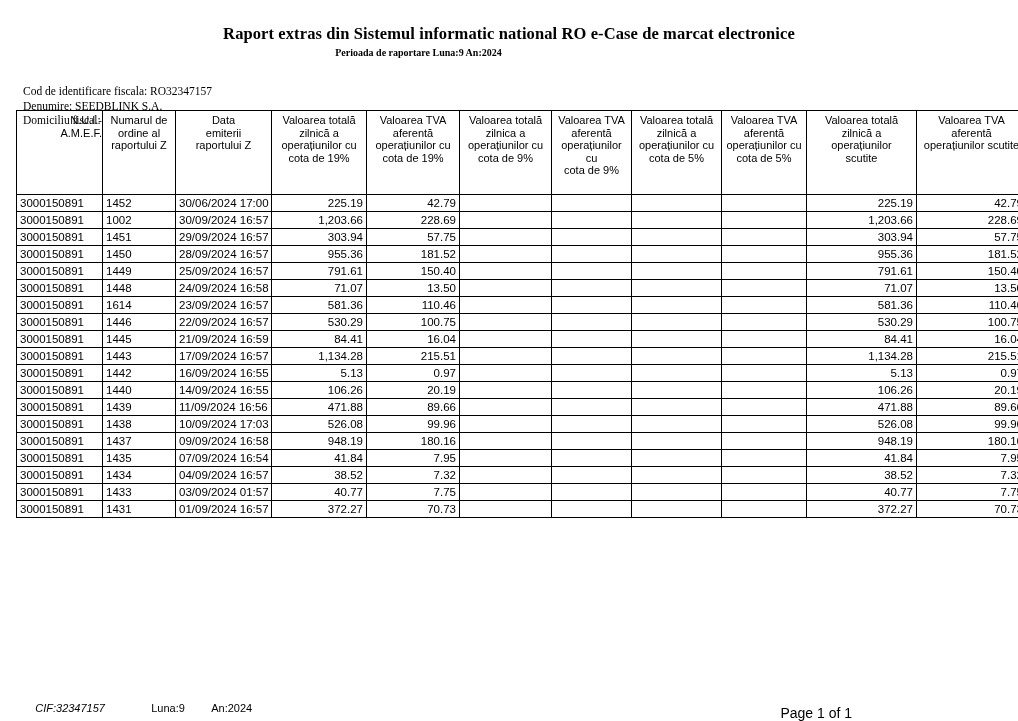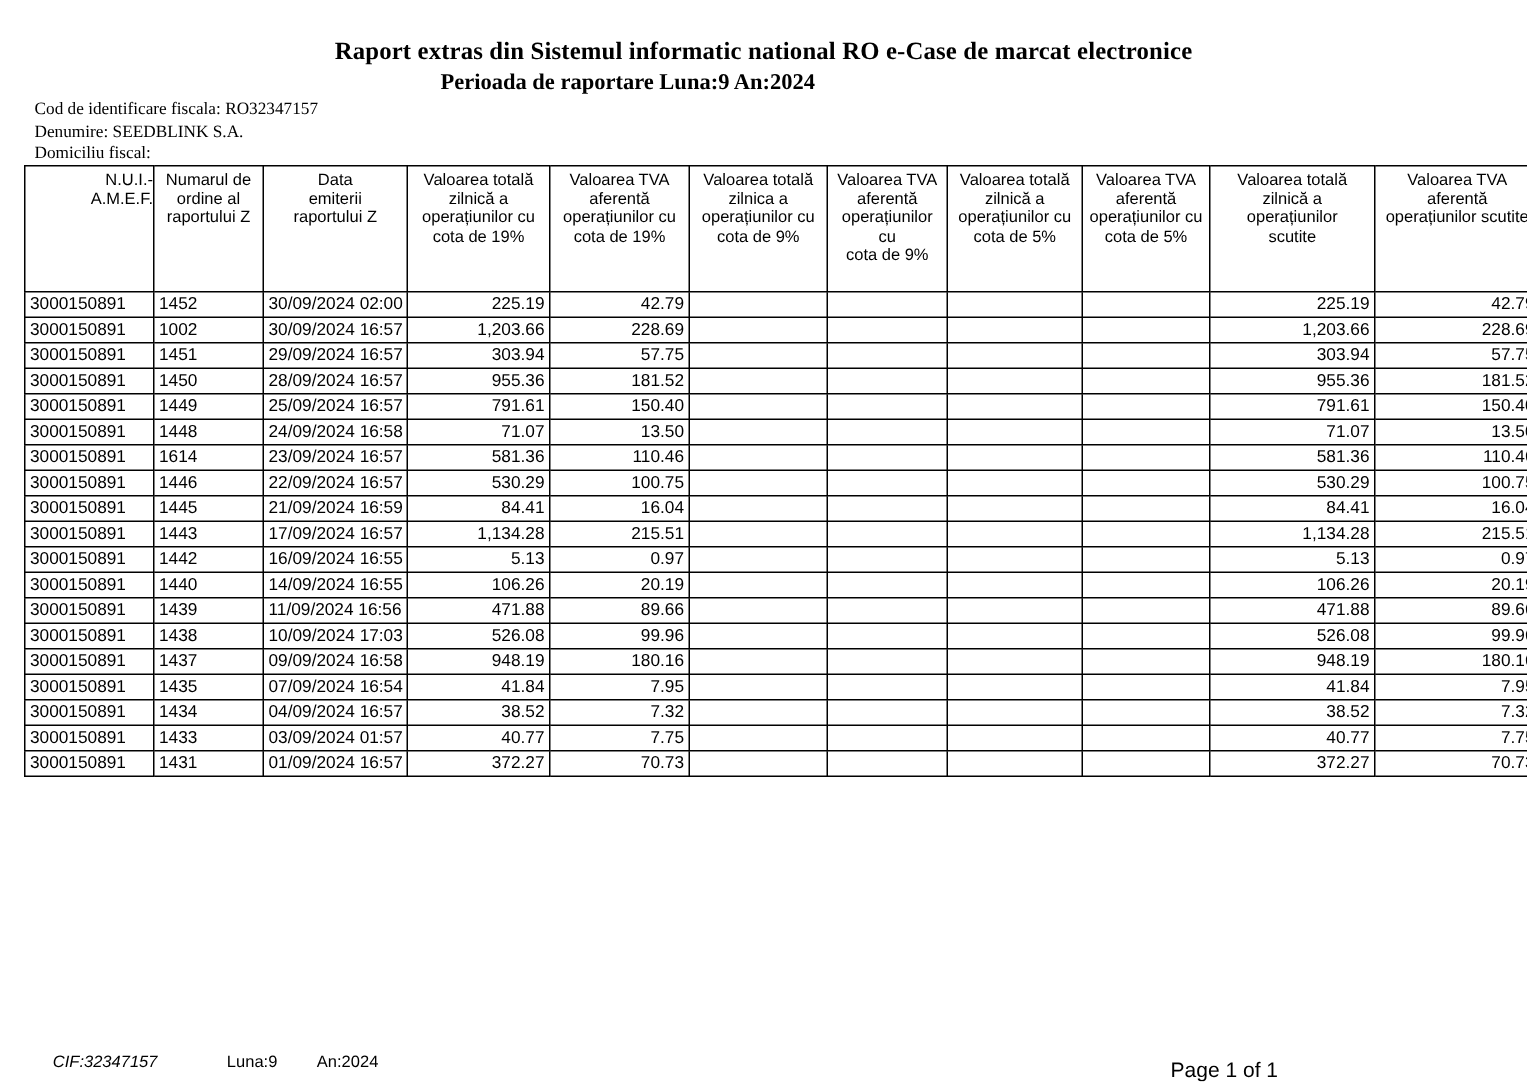--- a/index.html
+++ b/index.html
@@ -34,27 +34,27 @@
     letter-spacing: 0.1px;
   }
   .doc-subtitle {
     position: absolute;
     left: 0;
     top: 47px;
     width: 837px;
     text-align: center;
     font-family: "Liberation Serif", serif;
     font-weight: bold;
-    font-size: 15px;
+    font-size: 10px;
   }
 
   .meta-block {
     position: absolute;
     left: 23px;
-    top: 66px;
+    top: 84px;
     font-family: "Liberation Serif", serif;
     font-size: 11.5px;
     line-height: 14.5px;
   }
   .meta-line {
     white-space: pre;
   }
 
   
   .report-table {
@@ -175,21 +175,21 @@
           <th>Valoarea totală<br>zilnică a<br>operațiunilor cu<br>cota de 5%</th>
           <th>Valoarea TVA<br>aferentă<br>operațiunilor cu<br>cota de 5%</th>
           <th>Valoarea totală<br>zilnică a<br>operațiunilor<br>scutite</th>
           <th>Valoarea TVA<br>aferentă<br>operațiunilor scutite</th>
         </tr>
     </thead>
     <tbody>
         <tr>
           <td class="c-text">3000150891</td>
           <td class="c-text">1452</td>
-          <td class="c-text">30/09/2024 02:00</td>
+          <td class="c-text">30/06/2024 17:00</td>
           <td class="c-num">225.19</td>
           <td class="c-num">42.79</td>
           <td class="c-num"></td>
           <td class="c-num"></td>
           <td class="c-num"></td>
           <td class="c-num"></td>
           <td class="c-num">225.19</td>
           <td class="c-num">42.79</td>
         </tr>
         <tr>

